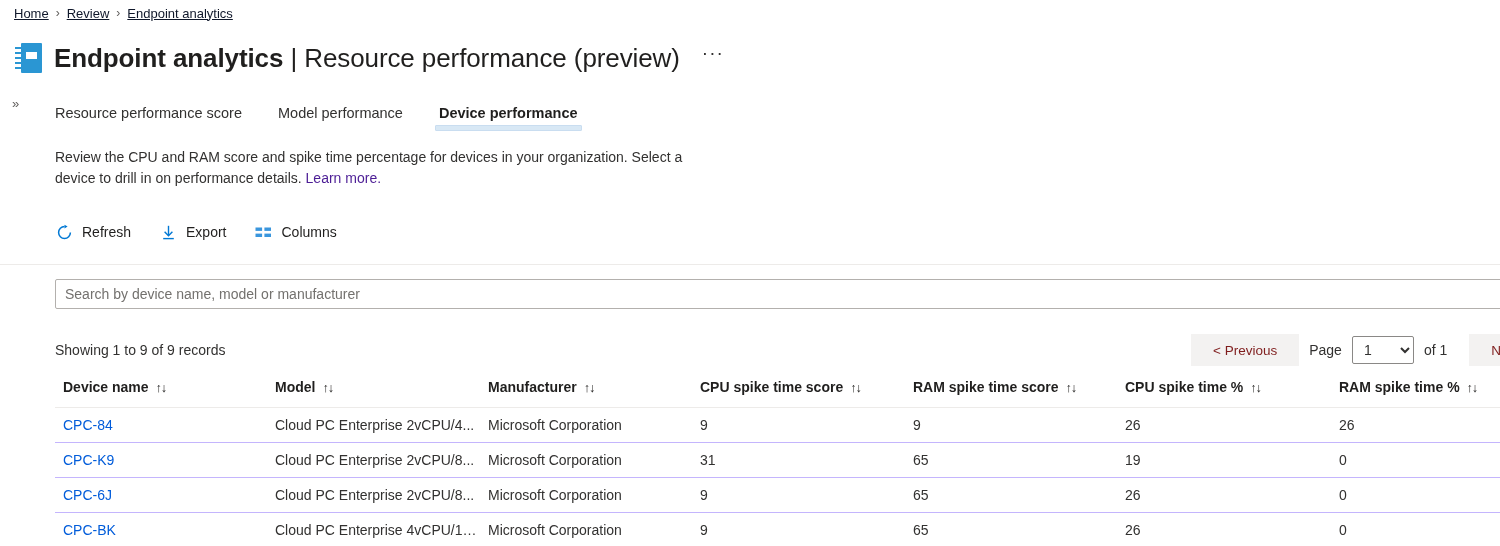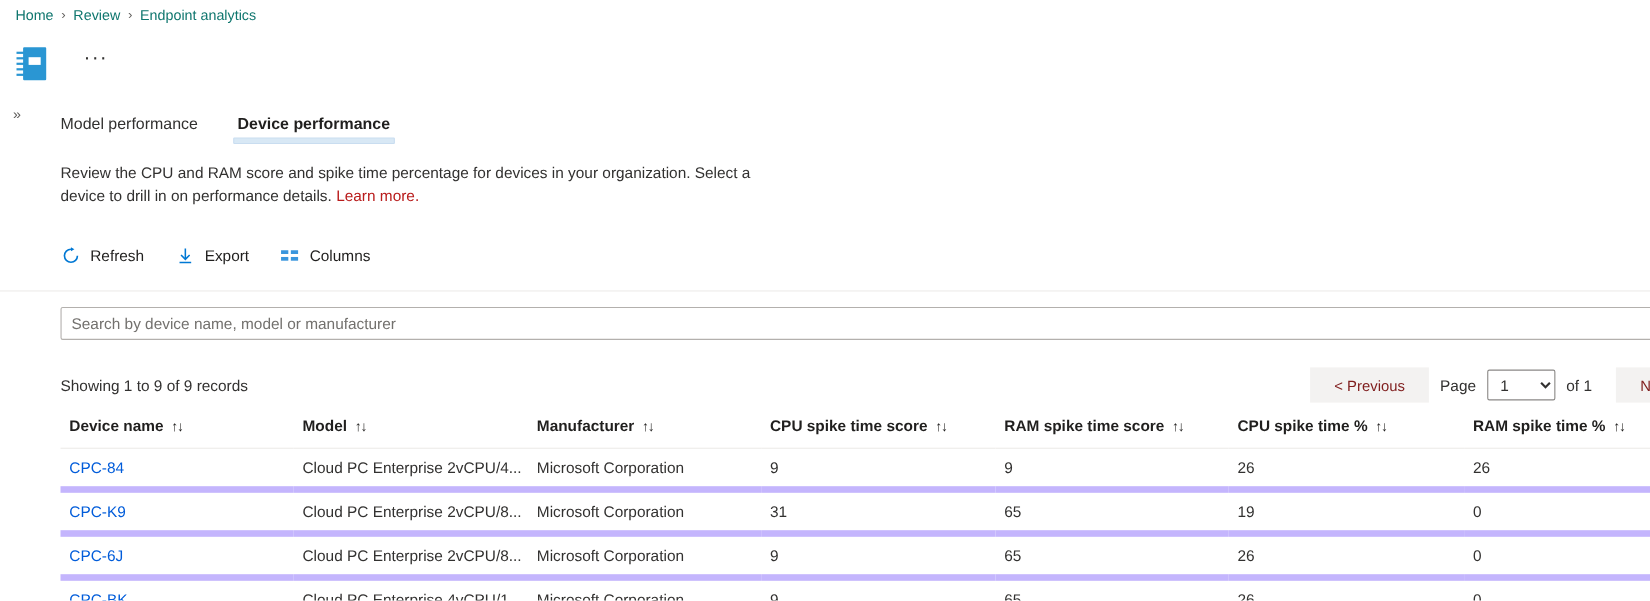--- a/index.html
+++ b/index.html
@@ -14,23 +14,24 @@
 
   
   .breadcrumb-bar {
     height: 26px;
     display: flex;
     align-items: center;
     padding: 0 0 0 14px;
     font-size: 13px;
   }
   .crumb {
-    color: #0f766e;
-    cursor: pointer;
-    white-space: nowrap;
+    color: #0f172a;
+    cursor: pointer;
+    white-space: nowrap;
+    text-decoration: underline;
   }
   .crumb-sep {
     color: #605e5c;
     margin: 0 7px;
     font-size: 12px;
   }
 
   
   .title-row {
     display: flex;
@@ -153,21 +154,21 @@
 
   
   .description {
     margin-top: 21px;
     font-size: 14px;
     line-height: 21px;
     color: #323130;
     max-width: 640px;
   }
   .description a {
-    color: #b91c1c;
+    color: #4c1d95;
     text-decoration: none;
     cursor: pointer;
   }
 
   
   .command-bar {
     display: flex;
     align-items: center;
     margin-top: 26px;
     height: 34px;
@@ -290,21 +291,21 @@
     font-size: 12.5px;
     font-weight: 400;
     color: #201f1e;
     margin-left: 7px;
     letter-spacing: -1px;
   }
   table.grid td {
     font-size: 14px;
     color: #323130;
     padding: 9px 0 9px 8px;
-    border-bottom: 6px solid #c4b5fd;
+    border-bottom: 1px solid #c4b5fd;
     white-space: nowrap;
     overflow: hidden;
     text-overflow: ellipsis;
     margin-left: 24px;
   }
   td.devlink a {
     color: #015cda;
     text-decoration: none;
     cursor: pointer;
   }
@@ -330,30 +331,36 @@
 <div class="title-row">
   <span class="app-icon">
     <span class="book"></span>
     <span class="page"></span>
     <span class="ring r1"></span>
       <span class="ring r2"></span>
       <span class="ring r3"></span>
     <span class="ring r4"></span>
       <span class="ring r5"></span>
   </span>
+  <span class="page-title">
+    <span>Endpoint analytics</span>
+    <span class="sep">|</span>
+    <span class="sub">Resource performance (preview)</span>
+  </span>
   <span class="more-menu">···</span>
 </div>
 
 <div class="left-rail">
   <div class="rail-chevron">»</div>
 </div>
 
 <div class="content">
 
   <div class="tabs">
+    <div class="tab">Resource performance score</div>
     <div class="tab">Model performance</div>
     <div class="tab active">Device performance</div>
     <div class="tab-divider"></div>
   </div>
 
   <div class="description">
     <span>Review the CPU and RAM score and spike time percentage for devices in your organization. Select a device to drill in on performance details.</span>
     <a>Learn more.</a>
   </div>
 

